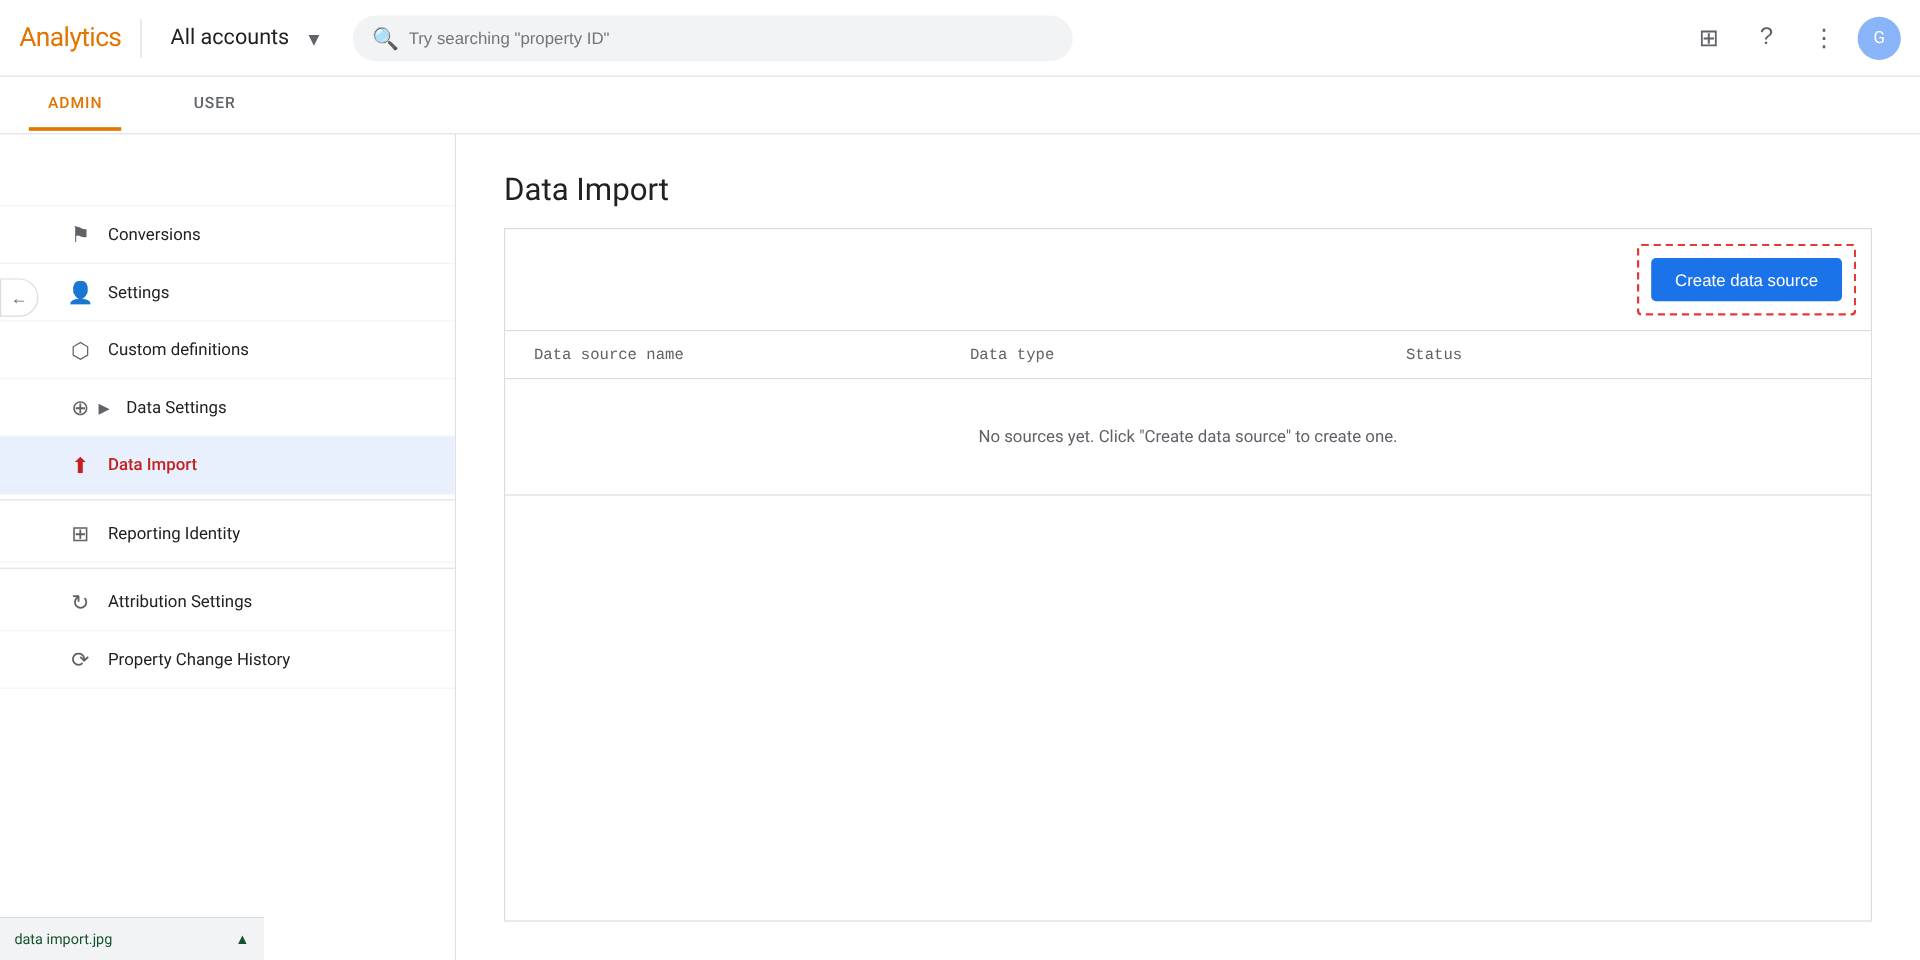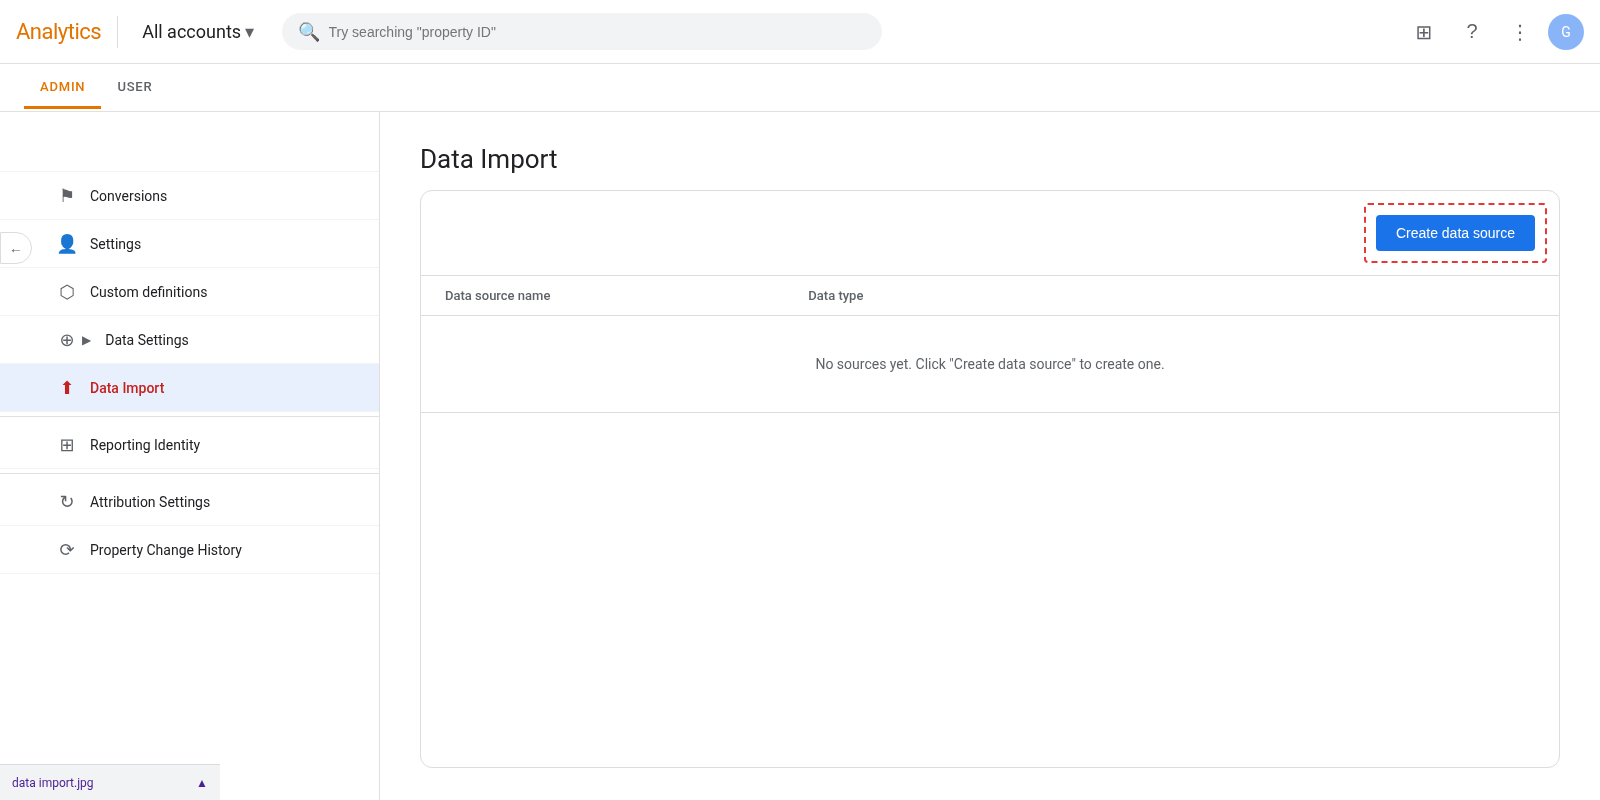--- a/index.html
+++ b/index.html
@@ -24,21 +24,21 @@
     }
     .topbar-divider {
       width: 1px;
       height: 32px;
       background: #dadce0;
       margin: 0 4px;
     }
     .topbar-account {
       display: flex;
       align-items: center;
-      gap: 4px;
+      gap: 16px;
       font-size: 18px;
       color: #202124;
       cursor: pointer;
       padding: 4px 8px;
       border-radius: 4px;
     }
     .chevron-down {
       font-size: 18px;
       color: #5f6368;
     }
@@ -94,20 +94,21 @@
       cursor: pointer;
     }
 
     
     .tabbar {
       display: flex;
       align-items: center;
       border-bottom: 1px solid #e0e0e0;
       padding: 0 24px;
       height: 48px;
+      gap: 44px;
     }
     .tab {
       padding: 12px 16px;
       font-size: 13px;
       font-weight: 500;
       color: #5f6368;
       cursor: pointer;
       border-bottom: 3px solid transparent;
       letter-spacing: 0.8px;
       text-transform: uppercase;
@@ -208,21 +209,21 @@
       margin-bottom: 24px;
     }
     .page-description a {
       color: #1a73e8;
       text-decoration: none;
     }
 
     
     .table-container {
       border: 1px solid #dadce0;
-      border-radius: 12px;
+      border-radius: 0;
       flex: 1;
       position: relative;
     }
     .table-toolbar {
       display: flex;
       justify-content: flex-end;
       padding: 16px;
       min-height: 70px;
       align-items: center;
       position: relative;
@@ -253,20 +254,21 @@
       white-space: nowrap;
     }
 
     .table-header {
       display: grid;
       grid-template-columns: 1fr 1fr 1fr;
       border-top: 1px solid #dadce0;
       border-bottom: 1px solid #dadce0;
       padding: 12px 24px;
       background: #fff;
+      font-family: Liberation Mono, monospace;
     }
     .table-header-cell {
       font-size: 13px;
       font-weight: 500;
       color: #5f6368;
     }
     .table-empty {
       padding: 40px 24px;
       text-align: center;
       color: #5f6368;
@@ -291,21 +293,21 @@
       bottom: 0;
       left: 0;
       width: 220px;
       height: 36px;
       background: #f1f3f4;
       border-top: 1px solid #dadce0;
       display: flex;
       align-items: center;
       padding: 0 12px;
       font-size: 12px;
-      color: #4c1d95;
+      color: #14532d;
       gap: 8px;
       justify-content: space-between;
       text-align: right;
     }
   </style>
 </head>
 <body>
 
 <div class="topbar">
   <span class="topbar-logo">Analytics</span>
@@ -400,20 +402,21 @@
     <div class="table-container">
       <div class="table-toolbar">
         <div class="create-btn-wrapper">
           <button class="create-btn">Create data source</button>
         </div>
       </div>
 
       <div class="table-header">
         <span class="table-header-cell">Data source name</span>
         <span class="table-header-cell">Data type</span>
+        <span class="table-header-cell">Status</span>
       </div>
 
       <div class="table-empty">No sources yet. Click "Create data source" to create one.</div>
     </div>
 
   </div>
 </div>
 
 <div class="bottom-bar">
   <span>data import.jpg</span>

